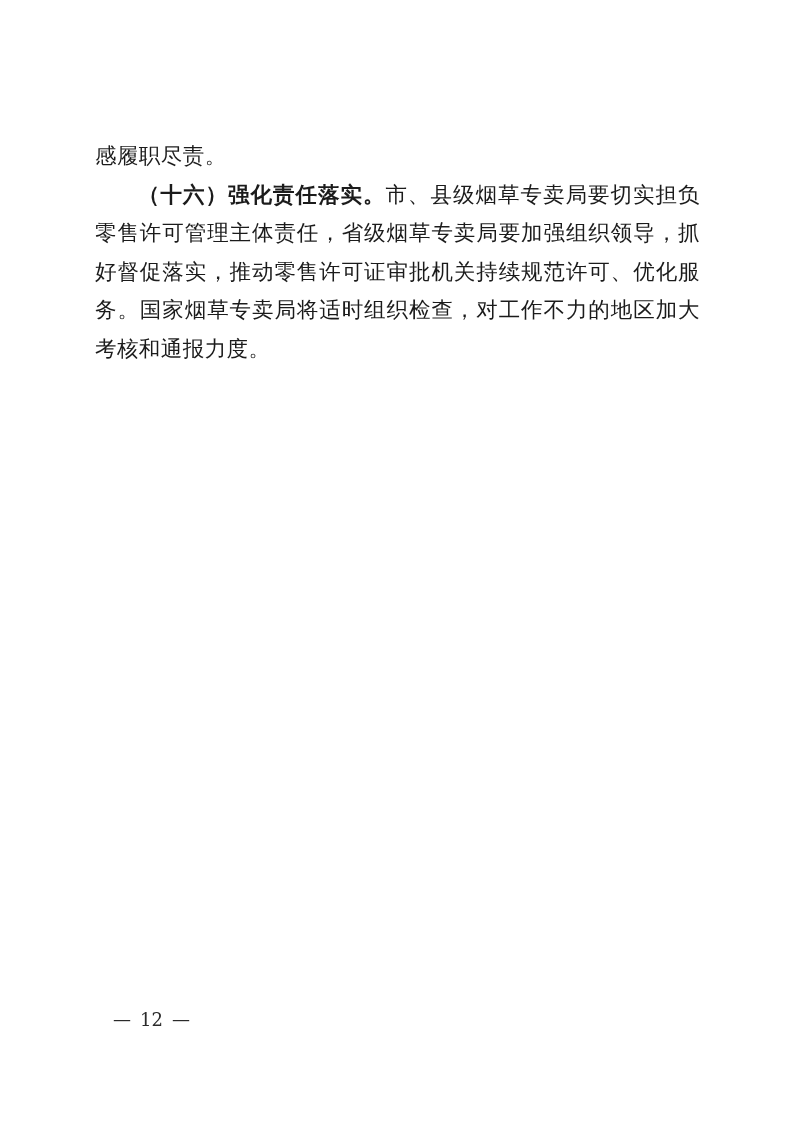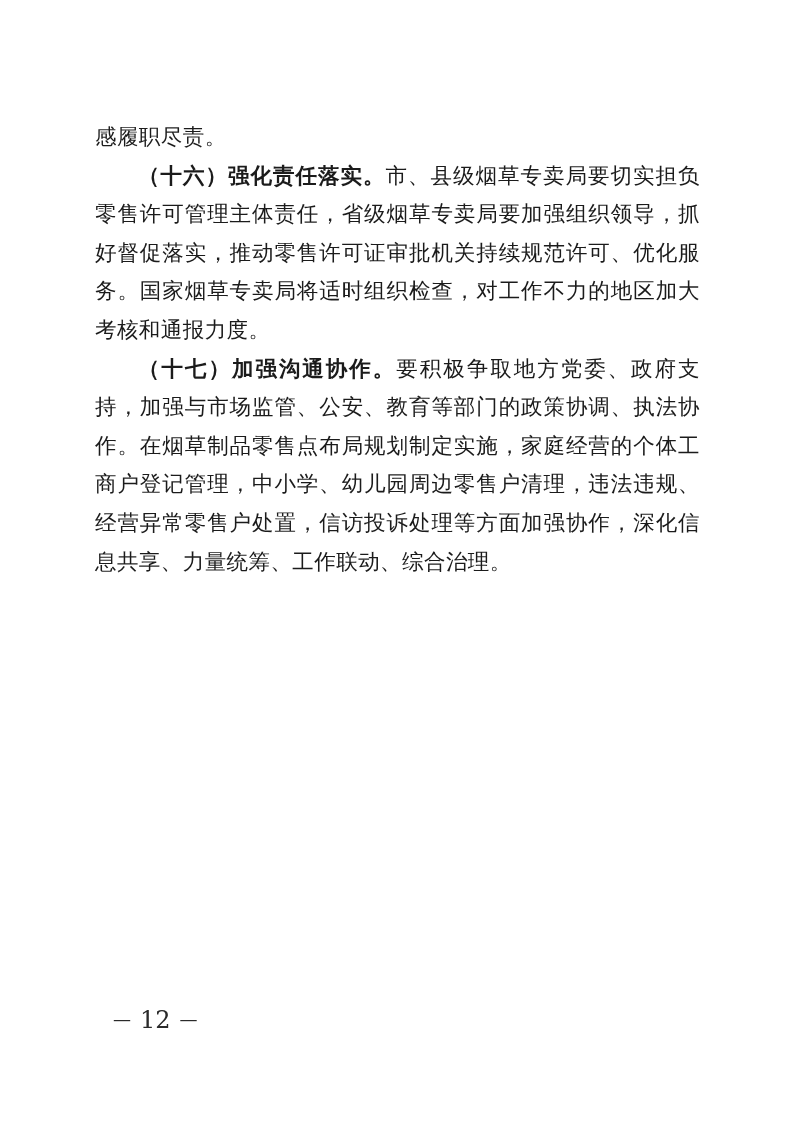--- a/index.html
+++ b/index.html
@@ -12,21 +12,21 @@
     width: 793px;
     height: 1122px;
     background: #ffffff;
     overflow: hidden;
     font-family: "DejaVu Serif", "Liberation Serif", serif;
     color: #1b1b1b;
   }
   .content {
     position: absolute;
     left: 95px;
-    top: 118px;
+    top: 137px;
     width: 605px;
     font-size: 21.5px;
     line-height: 38.6px;
     text-align: justify;
     text-justify: inter-ideograph;
     letter-spacing: 0.02em;
   }
   .para {
     margin: 0;
     padding: 0;
@@ -46,32 +46,31 @@
     align-items: center;
     gap: 9px;
     font-size: 18px;
     line-height: 24px;
     color: #2a2a2a;
   }
   .footer .dash {
     letter-spacing: 0;
   }
   .footer .pagenum {
-    font-size: 24px;
+    font-size: 18px;
   }
 </style>
 </head>
 <body>
 
 <div class="page">
 
   <div class="content">
     <p class="para no-indent"><span class="lead"></span><span>感履职尽责。</span></p>
     <p class="para"><span class="lead">（十六）强化责任落实。</span><span>市、县级烟草专卖局要切实担负零售许可管理主体责任，省级烟草专卖局要加强组织领导，抓好督促落实，推动零售许可证审批机关持续规范许可、优化服务。国家烟草专卖局将适时组织检查，对工作不力的地区加大考核和通报力度。</span></p>
-    <p class="para"><span class="lead">（十七）加强沟通协作。</span><span>要积极争取地方党委、政府支持，加强与市场监管、公安、教育等部门的政策协调、执法协作。在烟草制品零售点布局规划制定实施，家庭经营的个体工商户登记管理，中小学、幼儿园周边零售户清理，违法违规、经营异常零售户处置，信访投诉处理等方面加强协作，深化信息共享、力量统筹、工作联动、综合治理。</span></p>
   </div>
 
   <div class="footer">
     <span class="dash">—</span>
     <span class="pagenum">12</span>
     <span class="dash">—</span>
   </div>
 
 </div>
 

